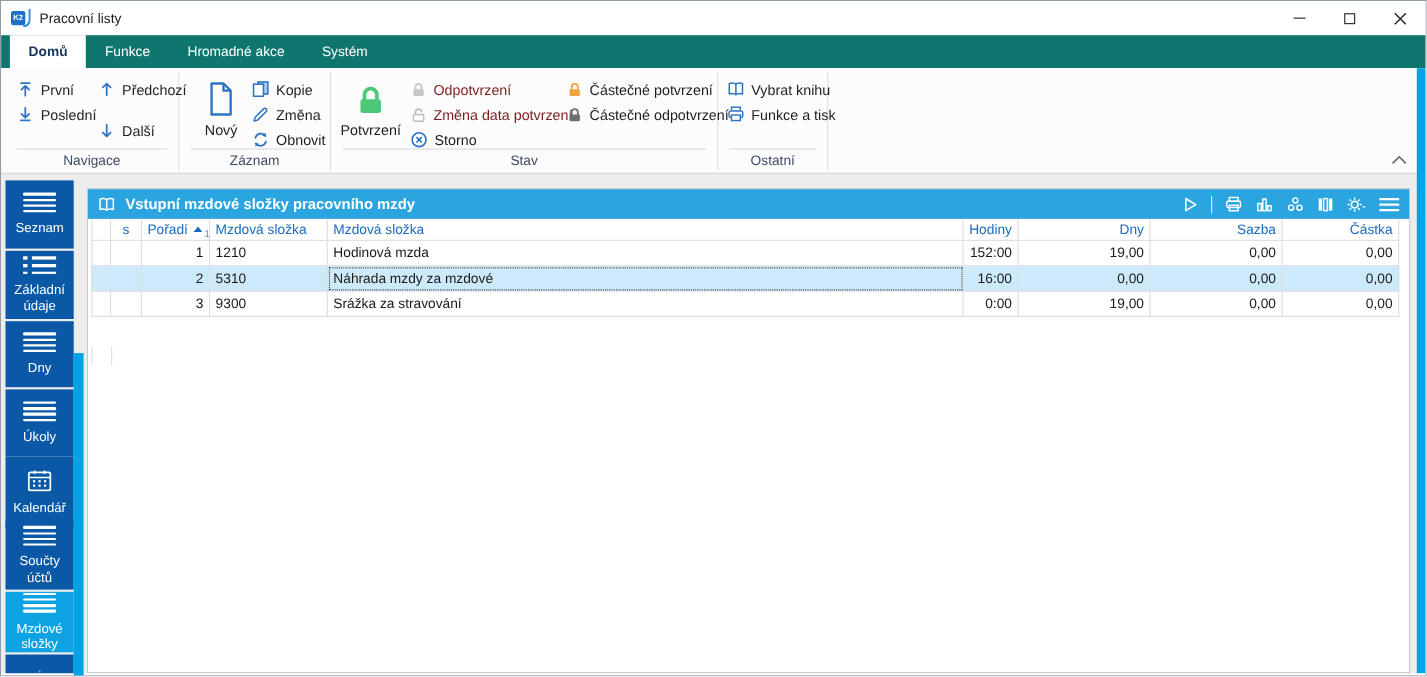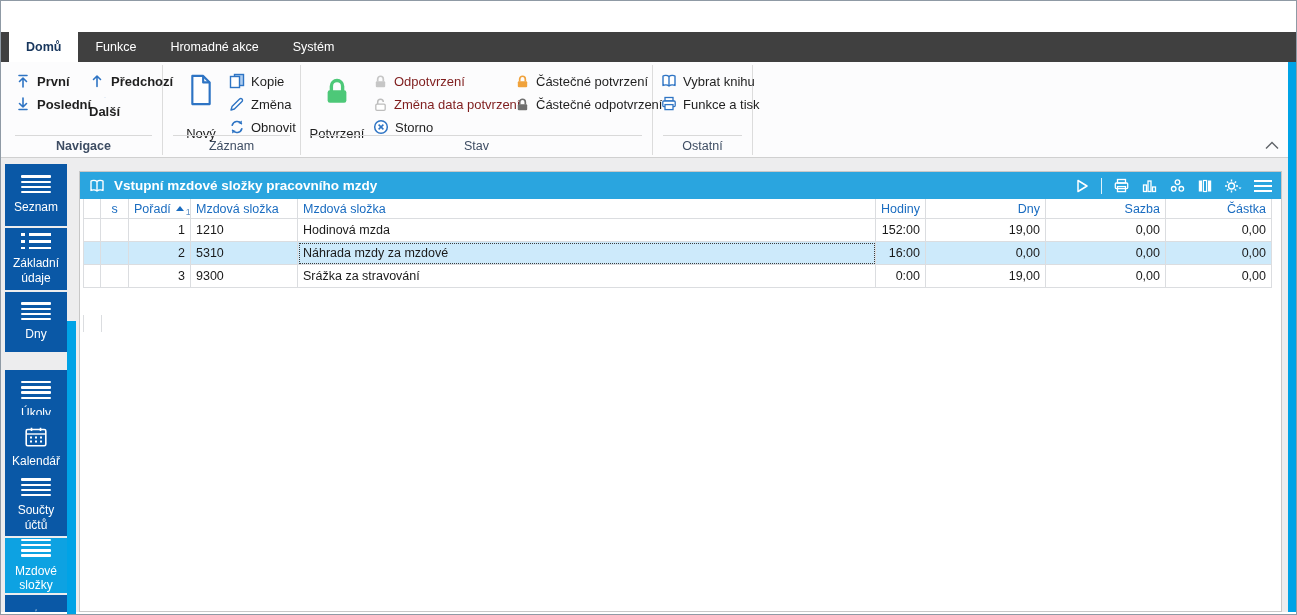--- a/index.html
+++ b/index.html
@@ -12,32 +12,32 @@
   .app-logo { width:18px; height:17px; position:relative; margin-right:8px; }
   .app-logo .k2box { position:absolute; left:0; top:2px; width:13px; height:13px; background:#1d70c8; border-radius:2px; color:#fff; font-size:7px; font-weight:bold; display:flex; align-items:center; justify-content:center; }
   .app-logo .k2curl { position:absolute; right:0; top:0; width:7px; height:17px; border-right:2.5px solid #2a8fd8; border-bottom:2.5px solid #2a8fd8; border-bottom-right-radius:8px; }
   .win-title { font-size:12.5px; color:#1a1a1a; }
   .win-controls { position:absolute; right:0; top:0; height:31px; display:flex; }
   .wc { width:46px; height:31px; display:flex; align-items:center; justify-content:center; }
   .wc-min-glyph { width:11px; height:1.5px; background:#222; }
   .wc-max-glyph { width:10px; height:10px; border:1.3px solid #222; }
 
   
-  .tabbar { position:absolute; top:31px; left:0; right:0; height:30px; background:#404040; display:flex; align-items:stretch; padding-left:8px; }
+  .tabbar { position:absolute; top:31px; left:0; right:0; height:30px; background:#0f766e; display:flex; align-items:stretch; padding-left:8px; }
   .tab { display:flex; align-items:center; padding:0 17px; color:#fff; font-size:12.5px; }
   .tab.active { background:#fff; color:#17365d; font-weight:bold; }
 
   
   .ribbon { position:absolute; top:61px; left:0; right:0; height:96px; background:#fcfcfd; border-bottom:1px solid #d0d0d0; }
   .rgroup { position:absolute; top:3px; height:90px; border-right:1px solid #dcdcdc; }
   .grule { position:absolute; bottom:19px; left:10px; right:10px; border-top:1px solid #d9d9d9; }
   .glabel { position:absolute; bottom:2px; left:0; right:0; text-align:center; font-size:12.5px; color:#3e4d63; }
   .sbtn { position:absolute; height:22px; display:flex; align-items:center; gap:6px; font-size:13px; color:#1f1f1f; white-space:nowrap; }
   .sbtn.disabled { color:#7f1d1d; }
-  .bigbtn { position:absolute; top:5px; width:52px; height:72px; display:flex; flex-direction:column; align-items:center; justify-content:flex-start; gap:20px; font-size:13px; color:#1f1f1f; text-align:center; }
+  .bigbtn { position:absolute; top:5px; width:52px; height:72px; display:flex; flex-direction:column; align-items:center; justify-content:flex-start; gap:5px; font-size:13px; color:#1f1f1f; text-align:center; }
   .bigbtn .bicon { height:36px; display:flex; align-items:flex-end; }
   .chevron-up { position:absolute; left:1264px; top:79px; width:16px; height:10px; }
 
   
   .main { position:absolute; top:157px; left:0; right:0; height:454px; background:#ededee; }
   .accent-strip-left { position:absolute; left:66px; top:163px; width:9px; height:448px; background:#00a3e6; }
   .accent-strip-right { position:absolute; left:1287px; top:61px; width:8px; height:550px; background:#00a3e6; }
 
   
   .side-item { position:absolute; left:4px; width:62px; background:#0a58a6; display:flex; flex-direction:column; align-items:center; justify-content:center; gap:7px; overflow:hidden; }
@@ -72,50 +72,70 @@
   .sort-num { font-size:9px; color:#5d8fc4; margin-left:2px; margin-top:6px; }
   .stub { position:absolute; left:0; top:116px; width:19px; height:17px; border-left:1px solid #dbdde0; border-right:1px solid #dbdde0; }
 
   svg { display:block; }
 </style>
 </head>
 <body>
 
 <div class="window">
 
+  <div class="titlebar">
+    <div class="app-logo">
+      <span class="k2box">K2</span>
+        <span class="k2curl"></span>
+    </div>
+    <span class="win-title">Pracovní listy</span>
+    <div class="win-controls">
+      <div class="wc">
+          <span class="wc-min-glyph"></span>
+        </div>
+      <div class="wc">
+          <span class="wc-max-glyph"></span>
+        </div>
+      <div class="wc">
+        <svg width="12" height="12" viewBox="0 0 12 12">
+            <path d="M1 1 L11 11 M11 1 L1 11" stroke="#222" stroke-width="1.3" fill="none"></path>
+          </svg>
+      </div>
+    </div>
+  </div>
 
   <div class="tabbar">
     <div class="tab active">Domů</div>
     <div class="tab">Funkce</div>
     <div class="tab">Hromadné akce</div>
     <div class="tab">Systém</div>
   </div>
 
   <div class="ribbon">
 
-    <div class="rgroup" style="left:4px;width:158px;font-weight:bold;">
+    <div class="rgroup" style="left:4px;width:158px;">
       <div class="sbtn" style="left:10px;top:5px;">
         <svg width="16" height="16" viewBox="0 0 16 16">
             <path d="M4 2.5 H12 M8 14 V5 M4.5 8.5 L8 5 L11.5 8.5" stroke="#2e74c4" stroke-width="1.6" fill="none" stroke-linecap="round" stroke-linejoin="round"></path>
           </svg>
         <span>První</span>
       </div>
       <div class="sbtn" style="left:10px;top:28px;">
         <svg width="16" height="16" viewBox="0 0 16 16">
             <path d="M4 13.5 H12 M8 2 V11 M4.5 7.5 L8 11 L11.5 7.5" stroke="#2e74c4" stroke-width="1.6" fill="none" stroke-linecap="round" stroke-linejoin="round"></path>
           </svg>
         <span>Poslední</span>
       </div>
       <div class="sbtn" style="left:84px;top:5px;">
         <svg width="16" height="16" viewBox="0 0 16 16">
             <path d="M8 13.5 V3 M4.5 6.5 L8 3 L11.5 6.5" stroke="#2e74c4" stroke-width="1.6" fill="none" stroke-linecap="round" stroke-linejoin="round"></path>
           </svg>
         <span>Předchozí</span>
       </div>
-      <div class="sbtn" style="left:84px;top:32px;flex-direction:column;">
+      <div class="sbtn" style="left:84px;top:43px;">
         <svg width="16" height="16" viewBox="0 0 16 16">
             <path d="M8 2.5 V13 M4.5 9.5 L8 13 L11.5 9.5" stroke="#2e74c4" stroke-width="1.6" fill="none" stroke-linecap="round" stroke-linejoin="round"></path>
           </svg>
         <span>Další</span>
       </div>
       <div class="grule"></div>
       <div class="glabel">Navigace</div>
     </div>
 
     <div class="rgroup" style="left:162px;width:138px;">
@@ -260,21 +280,21 @@
     </div>
     <div class="side-item" style="top:134px;height:60px;">
       <span class="hamburger4">
           <i></i>
           <i></i>
           <i></i>
           <i></i>
         </span>
       <span class="side-label">Dny</span>
     </div>
-    <div class="side-item" style="top:212px;height:61px;">
+    <div class="side-item" style="top:196px;height:61px;">
       <span class="hamburger4">
           <i></i>
           <i></i>
           <i></i>
           <i></i>
         </span>
       <span class="side-label">Úkoly</span>
     </div>
     <div class="side-item" style="top:257px;height:65px;">
       <svg width="22" height="20" viewBox="0 0 22 20">

